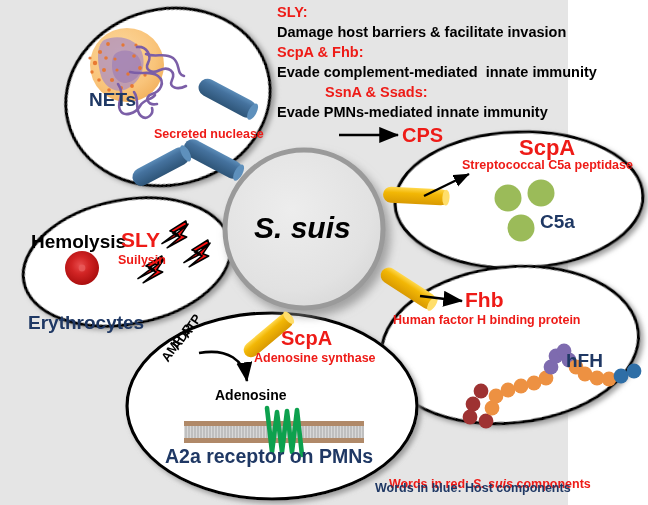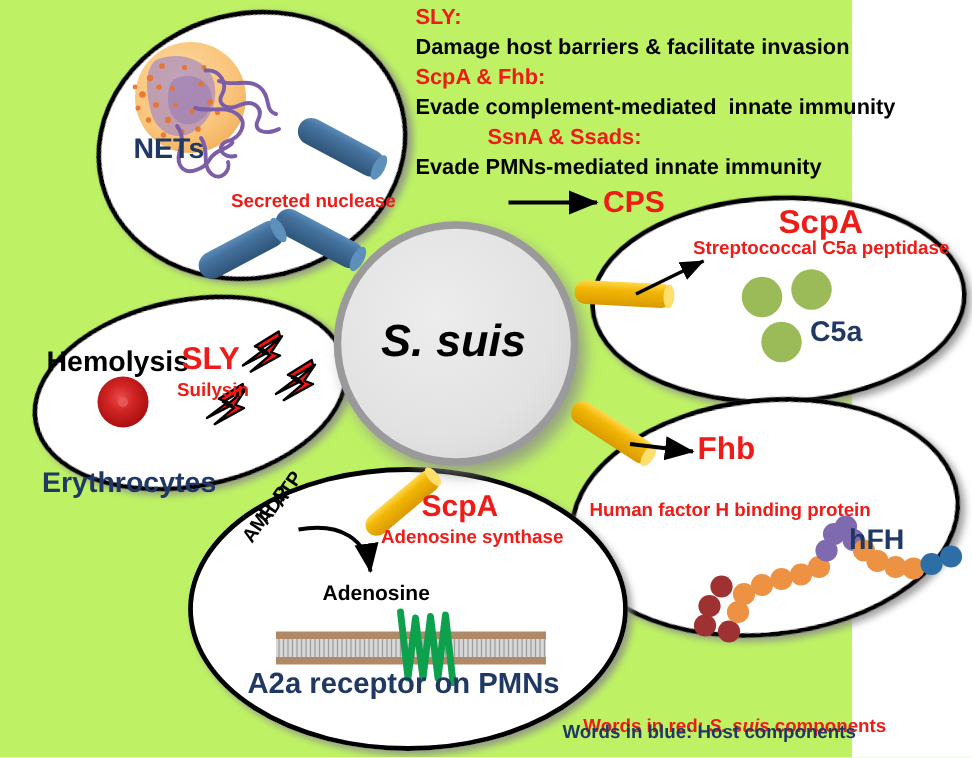--- a/index.html
+++ b/index.html
@@ -1,18 +1,18 @@
 <!DOCTYPE html>
 <html><head>
 <meta charset="utf-8">
 <style>
   html,body{margin:0;padding:0;background:#ffffff;}
   body{width:648px;height:505px;overflow:hidden;
        font-family:"Liberation Sans", sans-serif;}
-  #stage{position:relative;width:568px;height:505px;background:#bef264;}
+  #stage{position:relative;width:568px;height:505px;background:#e5e5e5;}
   #stage svg{position:absolute;left:0;top:0;width:648px;height:505px;}
   .txt{position:absolute;white-space:pre;font-weight:bold;line-height:1.18;}
   .red{color:#EE1B17;}
   .blue{color:#1F3864;}
   .blk{color:#000000;}
   .ital{font-style:italic;}
 </style>
 </head>
 <body>
 
@@ -317,21 +317,21 @@
 
   <div class="txt blk ital" style="left:254px;top:210px;font-size:30px;">S. suis</div>
 
   <div class="txt red" style="left:402px;top:124px;font-size:20px;">CPS</div>
 
   <div class="txt red" style="left:519px;top:135px;font-size:22px;">ScpA</div>
   <div class="txt red" style="left:462px;top:158px;font-size:12.5px;">Streptococcal C5a peptidase</div>
   <div class="txt blue" style="left:540px;top:211px;font-size:19px;">C5a</div>
 
   <div class="txt red" style="left:465px;top:288px;font-size:21px;">Fhb</div>
-  <div class="txt red" style="left:393px;top:313px;font-size:12.5px;margin-top:20px;">Human factor H binding protein</div>
+  <div class="txt red" style="left:393px;top:313px;font-size:12.5px;">Human factor H binding protein</div>
   <div class="txt blue" style="left:566px;top:350px;font-size:19px;">hFH</div>
 
   <div class="txt red" style="left:281px;top:327px;font-size:20px;">ScpA</div>
   <div class="txt red" style="left:254px;top:351px;font-size:12.5px;">Adenosine synthase</div>
 
   <div class="txt blk" style="left:178px;top:332px;font-size:13px;transform:rotate(-56deg);transform-origin:left top;">ATP</div>
   <div class="txt blk" style="left:168px;top:344px;font-size:13px;transform:rotate(-56deg);transform-origin:left top;">ADP</div>
   <div class="txt blk" style="left:158px;top:356px;font-size:13px;transform:rotate(-56deg);transform-origin:left top;">AMP</div>
 
   <div class="txt blk" style="left:215px;top:387px;font-size:14px;">Adenosine</div>

